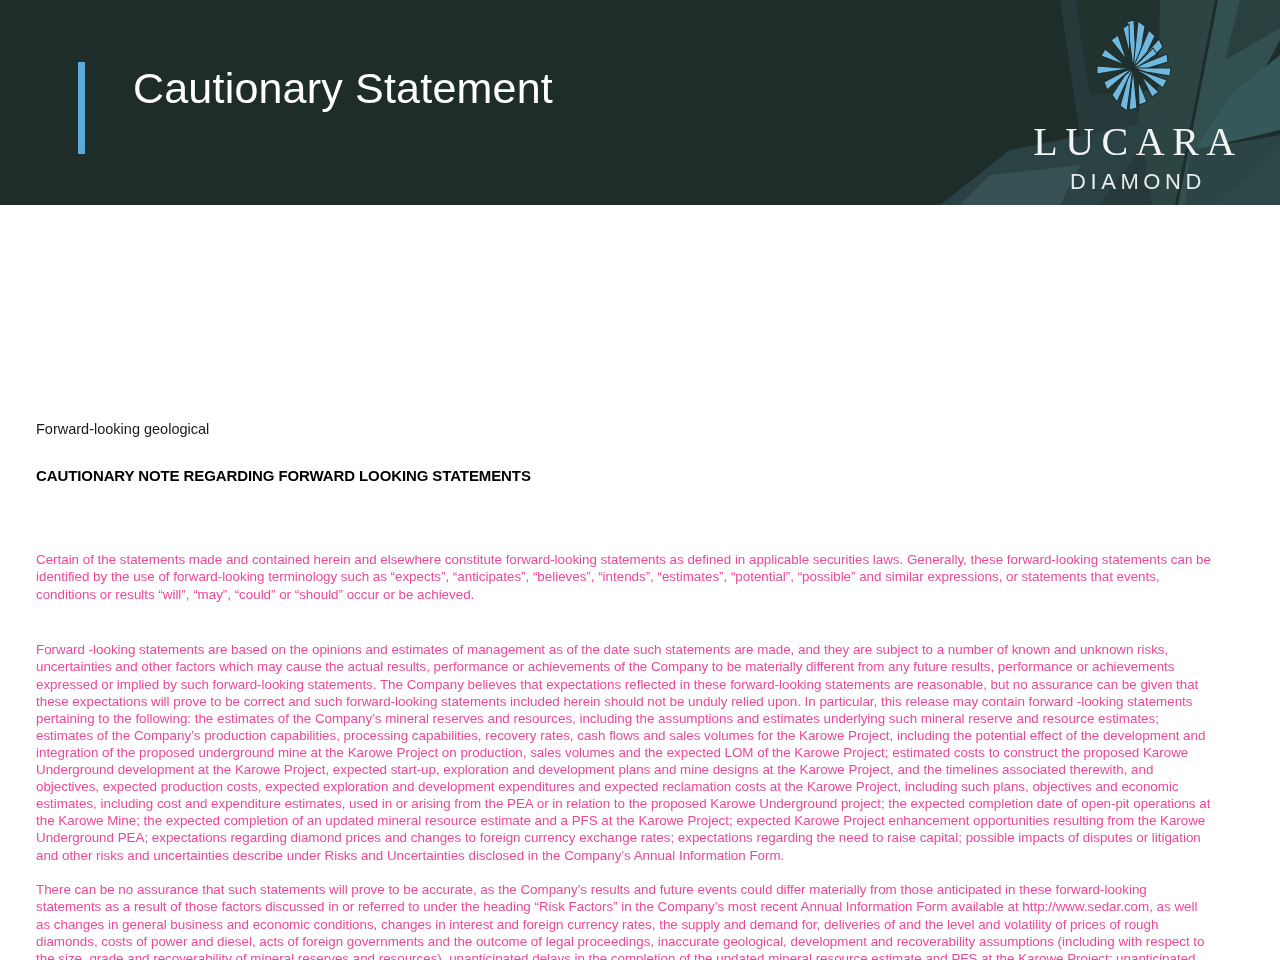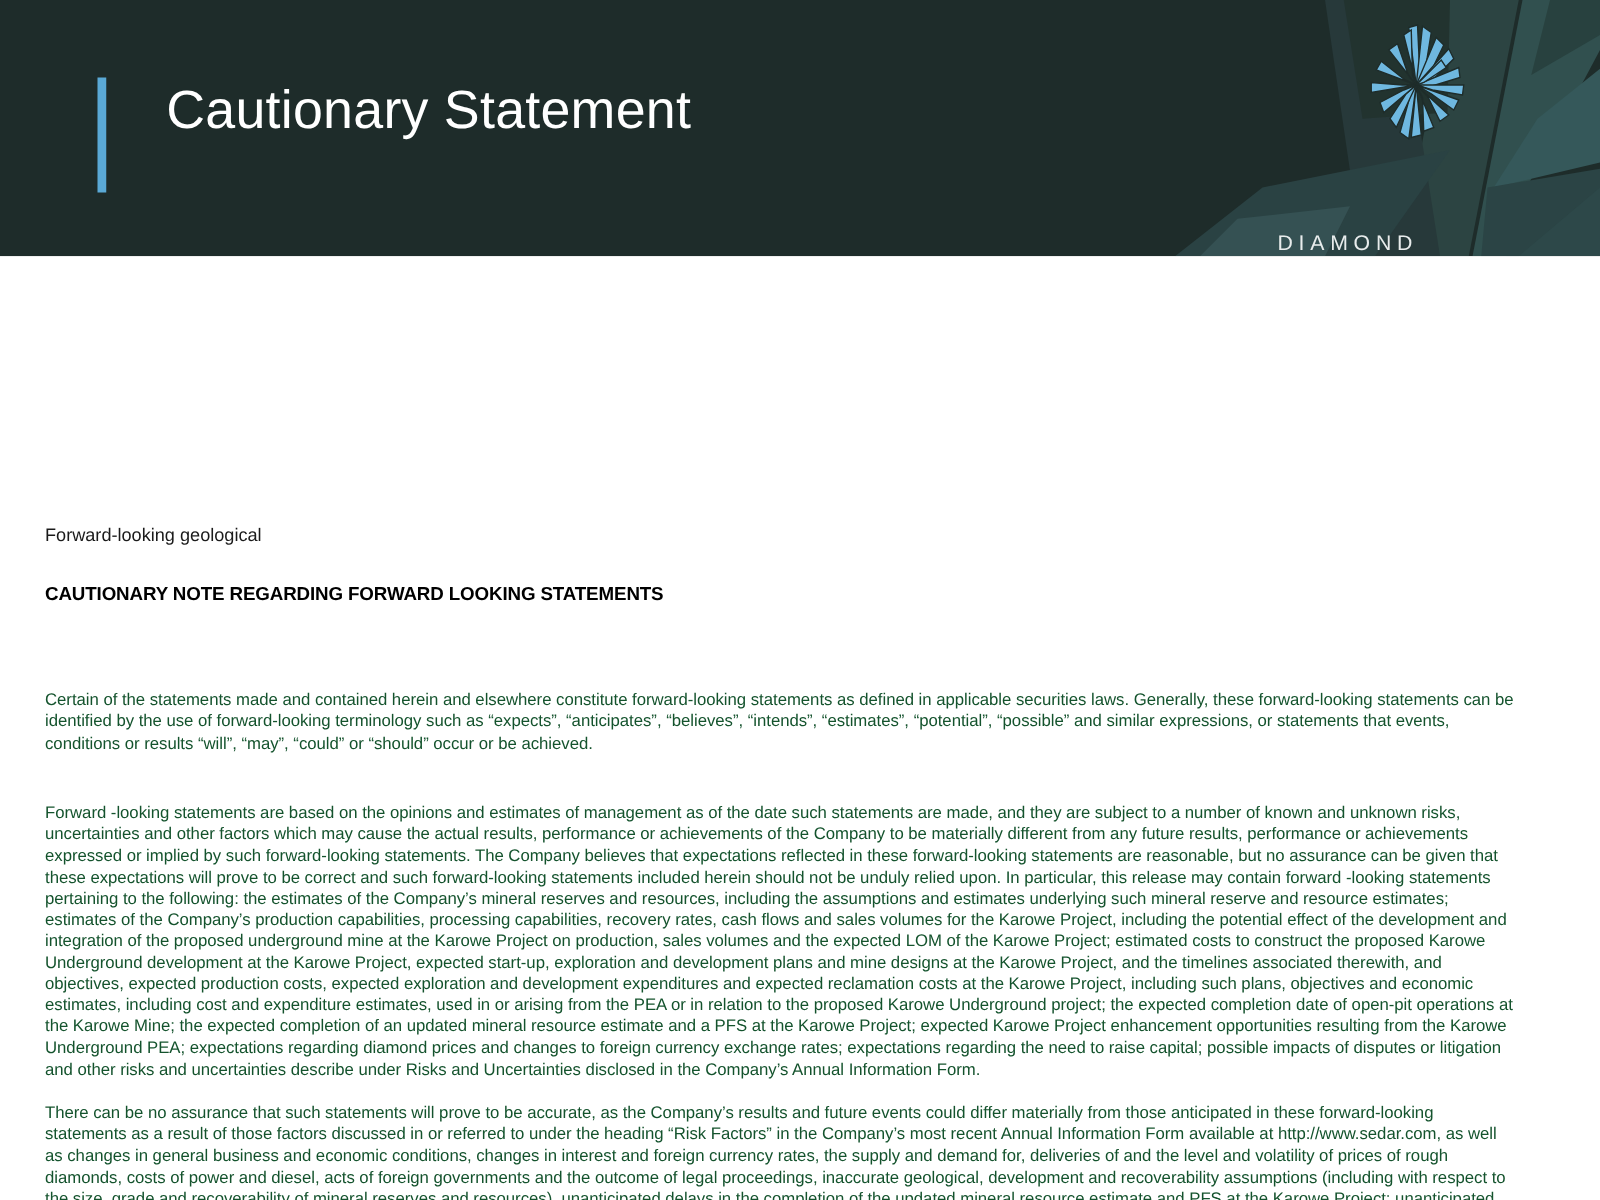--- a/index.html
+++ b/index.html
@@ -82,24 +82,24 @@
     font-size: 40px;
     letter-spacing: 7.5px;
     font-family: "Liberation Serif", serif;
     font-weight: 400;
     line-height: 1;
   }
   .logo-sub {
     position: absolute;
     left: 0;
     right: 0;
-    top: 168px;
-    text-align: left;
+    top: 153px;
+    text-align: center;
     color: #e8ecec;
-    font-size: 17px;
+    font-size: 22px;
     letter-spacing: 4.6px;
     font-family: "Liberation Sans", sans-serif;
     line-height: 1;
   }
 
   
   .body-area {
     position: relative;
     padding: 0;
     width: 1280px;
@@ -124,21 +124,21 @@
     color: #000000;
     letter-spacing: -0.1px;
     line-height: 1.3;
   }
 
   .para {
     position: absolute;
     left: 36px;
     width: 1176px;
     font-size: 13.4px;
-    color: #14532d;
+    color: #ec4899;
     line-height: 17.1px;
     text-align: left;
     letter-spacing: -0.02px;
   }
   .p1 { top: 333px; }
   .p2 { top: 423px; }
   .p3 { top: 663px; }
 </style>
 </head>
 <body>
@@ -182,20 +182,21 @@
           <polygon points="54,50 48,93 41,88 49,59"></polygon>
           <polygon points="54,50 38,84 33,77 46,57"></polygon>
           <polygon points="54,50 28,72 25,64 44,54"></polygon>
           <polygon points="54,50 18,56 18,48 43,50"></polygon>
           <polygon points="54,50 22,38 26,31 45,46"></polygon>
           <polygon points="54,50 32,22 39,17 48,43"></polygon>
           <polygon points="54,50 44,10 50,6 51,42"></polygon>
           <polygon points="54,50 74,30 78,36 60,48"></polygon>
         </g>
       </svg>
+      <div class="logo-word">LUCARA</div>
       <div class="logo-sub">DIAMOND</div>
     </div>
   </div>
 
   <div class="body-area">
     <div class="intro-label">Forward-looking geological</div>
     <div class="section-heading">CAUTIONARY NOTE REGARDING FORWARD LOOKING STATEMENTS</div>
 
     <p class="para p1">Certain of the statements made and contained herein and elsewhere constitute forward-looking statements as defined in applicable securities laws. Generally, these forward-looking statements can be identified by the use of forward-looking terminology such as “expects”, “anticipates”, “believes”, “intends”, “estimates”, “potential”, “possible” and similar expressions, or statements that events, conditions or results “will”, “may”, “could” or “should” occur or be achieved.</p>
     <p class="para p2">Forward -looking statements are based on the opinions and estimates of management as of the date such statements are made, and they are subject to a number of known and unknown risks, uncertainties and other factors which may cause the actual results, performance or achievements of the Company to be materially different from any future results, performance or achievements expressed or implied by such forward-looking statements. The Company believes that expectations reflected in these forward-looking statements are reasonable, but no assurance can be given that these expectations will prove to be correct and such forward-looking statements included herein should not be unduly relied upon. In particular, this release may contain forward -looking statements pertaining to the following: the estimates of the Company’s mineral reserves and resources, including the assumptions and estimates underlying such mineral reserve and resource estimates; estimates of the Company’s production capabilities, processing capabilities, recovery rates, cash flows and sales volumes for the Karowe Project, including the potential effect of the development and integration of the proposed underground mine at the Karowe Project on production, sales volumes and the expected LOM of the Karowe Project; estimated costs to construct the proposed Karowe Underground development at the Karowe Project, expected start-up, exploration and development plans and mine designs at the Karowe Project, and the timelines associated therewith, and objectives, expected production costs, expected exploration and development expenditures and expected reclamation costs at the Karowe Project, including such plans, objectives and economic estimates, including cost and expenditure estimates, used in or arising from the PEA or in relation to the proposed Karowe Underground project; the expected completion date of open-pit operations at the Karowe Mine; the expected completion of an updated mineral resource estimate and a PFS at the Karowe Project; expected Karowe Project enhancement opportunities resulting from the Karowe Underground PEA; expectations regarding diamond prices and changes to foreign currency exchange rates; expectations regarding the need to raise capital; possible impacts of disputes or litigation and other risks and uncertainties describe under Risks and Uncertainties disclosed in the Company’s Annual Information Form.</p>

